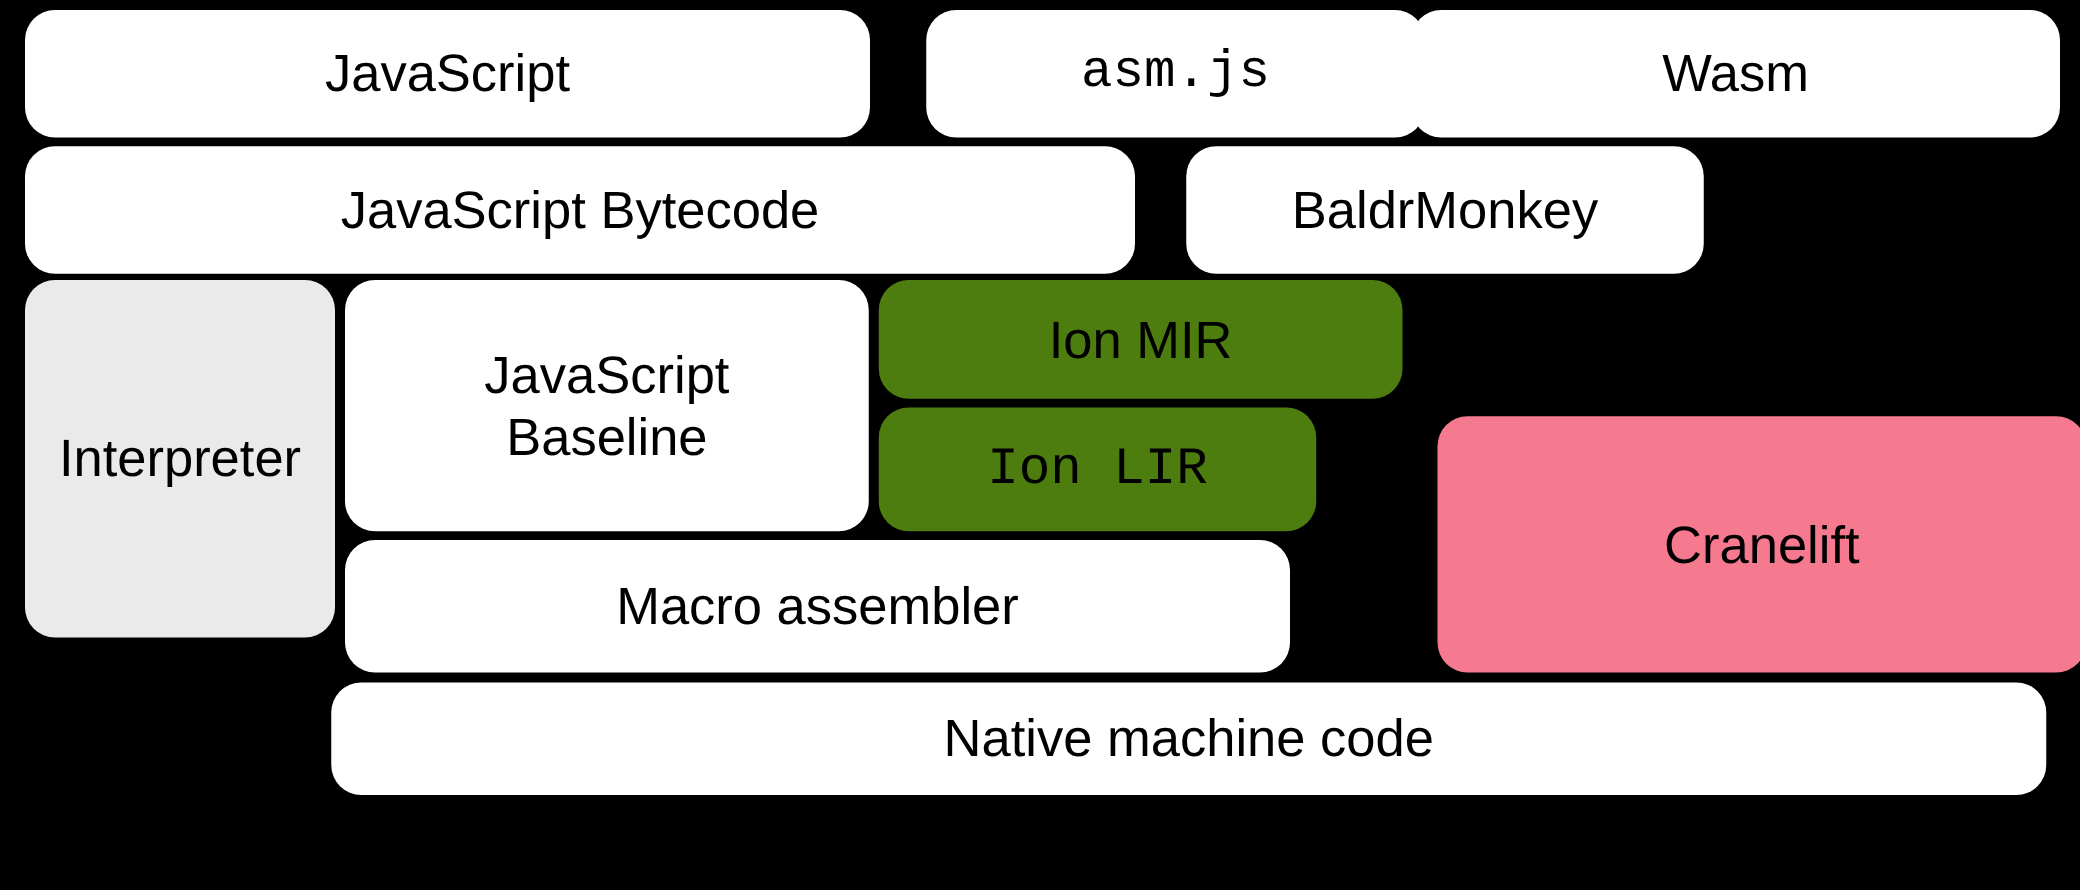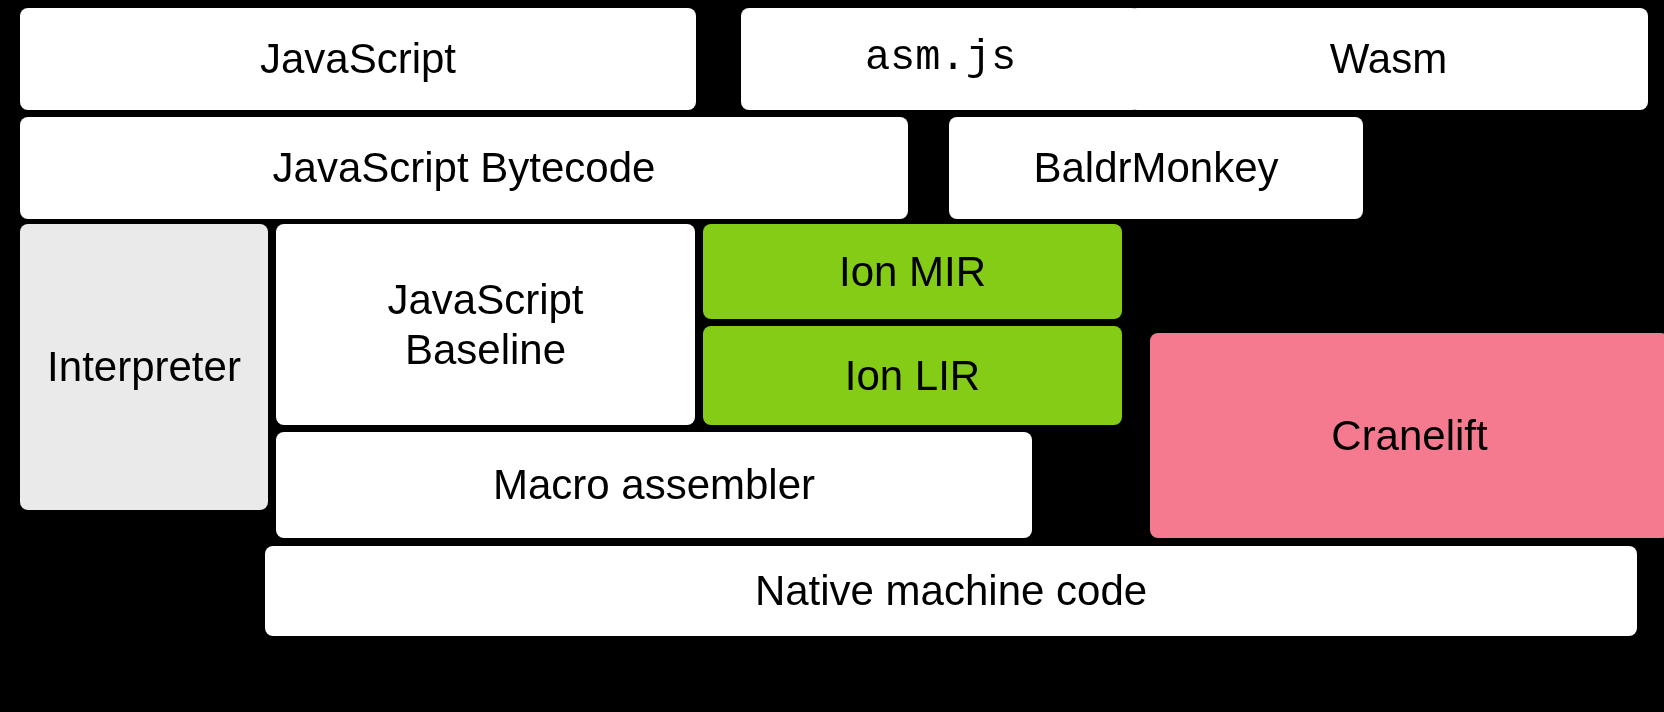--- a/index.html
+++ b/index.html
@@ -11,35 +11,35 @@
     position: relative;
     width: 1664px;
     height: 712px;
     background: #000000;
     overflow: hidden;
     font-family: "Liberation Sans", sans-serif;
   }
   .node {
     position: absolute;
     box-sizing: border-box;
-    border-radius: 8px;
+    border-radius: 24px;
     background: #ffffff;
     color: #000000;
     display: flex;
     align-items: center;
     justify-content: center;
     text-align: center;
     font-size: 42px;
     line-height: 1.18;
     font-weight: 400;
     white-space: pre-line;
     letter-spacing: 0px;
   }
   .node.gray  { background: #eaeaea; }
-  .node.green { background: #84cc16; }
+  .node.green { background: #4d7c0f; }
   .node.pink  { background: #f5798f; margin-left: 21px; }
 </style>
 </head>
 <body>
 
 <div id="canvas">
 
   <div class="node" style="left:20px; top:8px; width:676px; height:102px;">JavaScript</div>
 
   <div class="node" style="left:741px; top:8px; width:399px; height:102px;font-family:Liberation Mono, monospace;">asm.js</div>
@@ -50,21 +50,21 @@
 
   <div class="node" style="left:918px; top:117px; width:414px; height:102px;margin-left:31px;">BaldrMonkey</div>
 
   <div class="node gray" style="left:20px; top:224px; width:248px; height:286px;">Interpreter</div>
 
   <div class="node" style="left:276px; top:224px; width:419px; height:201px;">JavaScript
 Baseline</div>
 
   <div class="node green" style="left:703px; top:224px; width:419px; height:95px;">Ion MIR</div>
 
-  <div class="node green" style="left:703px; top:326px; width:419px; height:99px;">Ion LIR</div>
+  <div class="node green" style="left:703px; top:326px; width:350px; height:99px;font-family:Liberation Mono, monospace;">Ion LIR</div>
 
   <div class="node pink" style="left:1129px; top:333px; width:519px; height:205px;">Cranelift</div>
 
   <div class="node" style="left:276px; top:432px; width:756px; height:106px;">Macro assembler</div>
 
   <div class="node" style="left:265px; top:546px; width:1372px; height:90px;">Native machine code</div>
 
 </div>
 
 </body></html>

